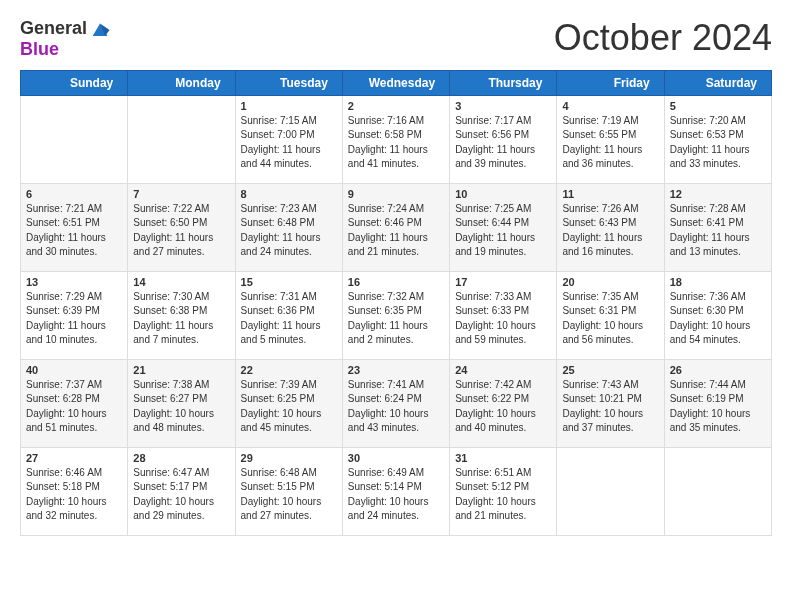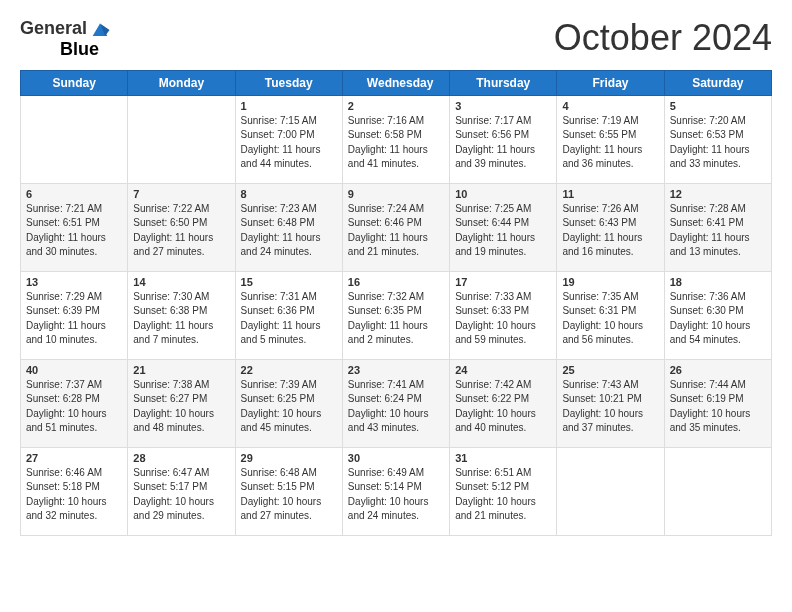--- a/index.html
+++ b/index.html
@@ -26,21 +26,21 @@
     .logo {
       display: flex;
       align-items: center;
     }
     .logo-text {
       font-size: 18px;
       font-weight: bold;
       line-height: 1.1;
     }
     .logo-general { color: #333; }
-    .logo-blue { color: #000000; margin-left: 40px; }
+    .logo-blue { color: #a21caf; }
     .logo-icon {
       width: 22px;
       height: 22px;
       margin-left: 2px;
     }
     .title-area {
       text-align: right;
     }
     .month-title {
       font-size: 36px;
@@ -57,22 +57,22 @@
       border: 1px solid #ccc;
       border-collapse: collapse;
       width: 100%;
       table-layout: fixed;
     }
     .calendar th {
       background-color: #2176c7;
       color: #fff;
       font-size: 12px;
       font-weight: bold;
-      text-align: center;
-      padding: 5px 24px;
+      text-align: right;
+      padding: 5px 14px;
       border: 1px solid #1a5fa8;
     }
     .calendar td {
       vertical-align: top;
       border: 1px solid #ddd;
       padding: 4px 5px;
       font-size: 10px;
       color: #333;
       height: 88px;
     }
@@ -271,21 +271,21 @@
           </td>
           <td>
             <span class="day-number">17</span>
           <div class="day-info">
             <span>Sunrise: 7:33 AM</span><br>
             <span>Sunset: 6:33 PM</span><br>
             <span>Daylight: 10 hours and 59 minutes.</span>
           </div>
           </td>
           <td>
-            <span class="day-number">19</span>
+            <span class="day-number">20</span>
           <div class="day-info">
             <span>Sunrise: 7:35 AM</span><br>
             <span>Sunset: 6:31 PM</span><br>
             <span>Daylight: 10 hours and 56 minutes.</span>
           </div>
           </td>
           <td>
             <span class="day-number">18</span>
           <div class="day-info">
             <span>Sunrise: 7:36 AM</span><br>

